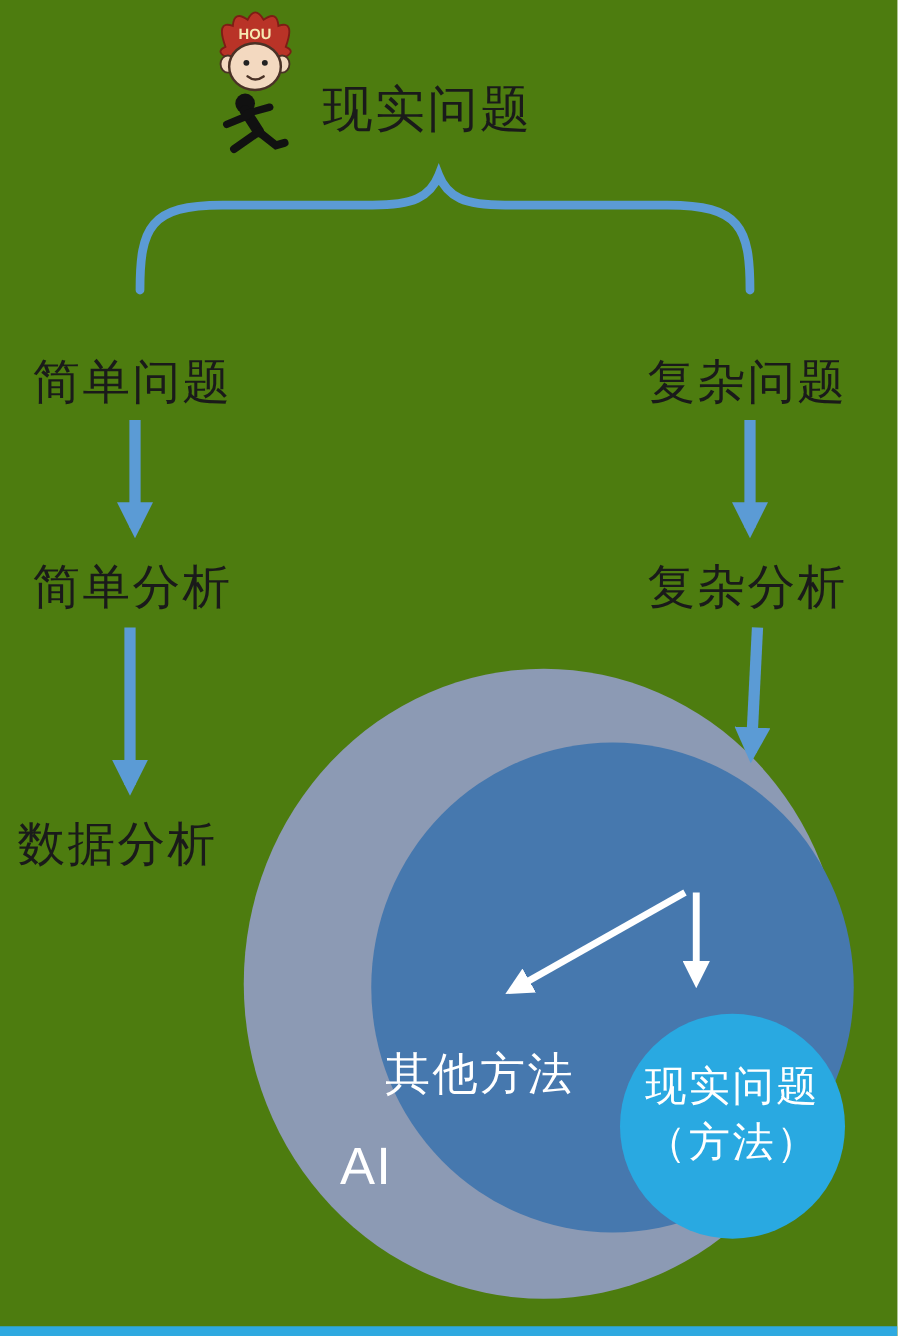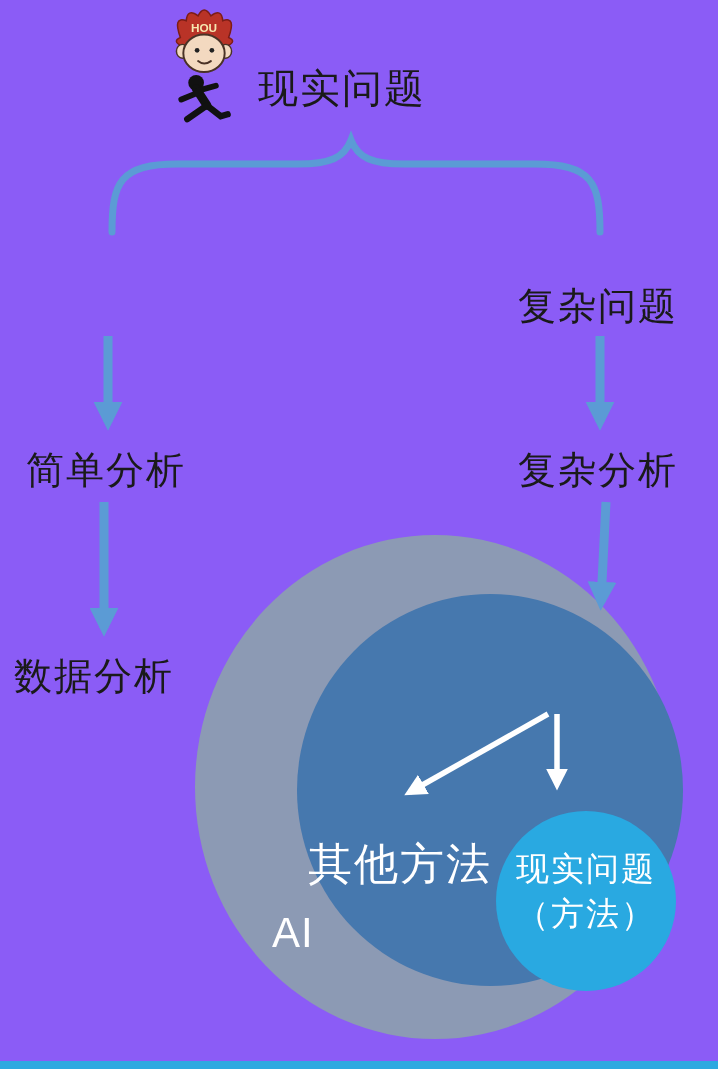--- a/index.html
+++ b/index.html
@@ -6,21 +6,21 @@
     margin: 0;
     padding: 0;
     background: #ffffff;
     font-family: "Liberation Sans", sans-serif;
   }
   .stage {
     position: relative;
     width: 718px;
     height: 1069px;
     margin: 0 auto;
-    background: #8b5cf6;
+    background: #4d7c0f;
     overflow: hidden;
   }
   .layer {
     position: absolute;
     left: 0;
     top: 0;
     width: 718px;
     height: 1069px;
   }
   .mascot {
@@ -39,21 +39,21 @@
     letter-spacing: 2px;
   }
   .label.root { left: 258px; top: 66px; font-size: 40px; }
   .label.lp   { left: 26px;  top: 286px; }
   .label.rp   { left: 518px; top: 286px; }
   .label.la   { left: 26px;  top: 450px; }
   .label.ra   { left: 518px; top: 450px; }
   .label.out  { left: 14px;  top: 656px; }
   .label.white { color: #ffffff; }
   .label.ml   { left: 435px; top: 660px; width: 200px; text-align: center; font-size: 36px; }
-  .label.other{ left: 308px; top: 840px; font-size: 44px; }
+  .label.other{ left: 308px; top: 840px; font-size: 36px; font-family: Liberation Serif, serif; }
   .label.deep1{ left: 486px; top: 851px; width: 200px; text-align: center; font-size: 33px; }
   .label.deep2{ left: 486px; top: 896px; width: 200px; text-align: center; font-size: 33px; }
   .label.ai   { left: 272px; top: 910px; font-size: 42px; letter-spacing: 1px; }
 </style>
 </head>
 <body>
 
 <div class="stage">
 
   <svg class="layer" viewBox="0 0 718 1069">
@@ -95,20 +95,21 @@
     <path d="M40 58 Q46 63 53 58" fill="none" stroke="#4a3226" stroke-width="2" stroke-linecap="round"></path>
 
     <circle cx="38" cy="80" r="8" fill="#111"></circle>
     <path d="M38 86 L49 103" stroke="#111" stroke-width="9" stroke-linecap="round" fill="none"></path>
     <path d="M40 90 L23 97 M40 88 L58 83" stroke="#111" stroke-width="6" stroke-linecap="round" fill="none"></path>
     <path d="M49 103 L29 117 M49 103 L63 114 L70 112" stroke="#111" stroke-width="6.5" stroke-linecap="round" fill="none"></path>
   </svg>
 
   <div class="label root">现实问题</div>
 
+  <div class="label lp">简单问题</div>
   <div class="label la">简单分析</div>
 
   <div class="label rp">复杂问题</div>
   <div class="label ra">复杂分析</div>
 
   <div class="label out">数据分析</div>
 
   <div class="label white other">其他方法</div>
   <div class="label white deep1">现实问题</div>
   <div class="label white deep2">（方法）</div>

